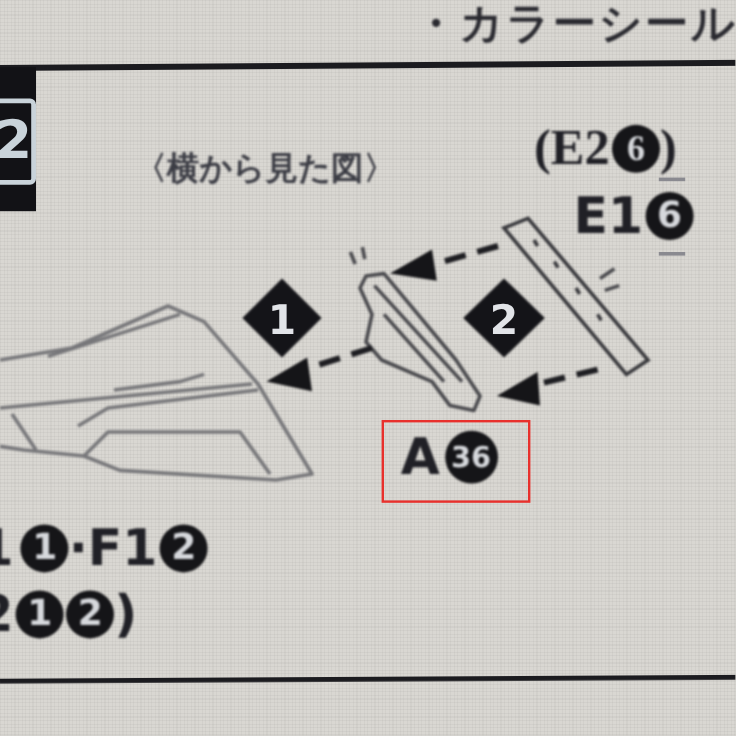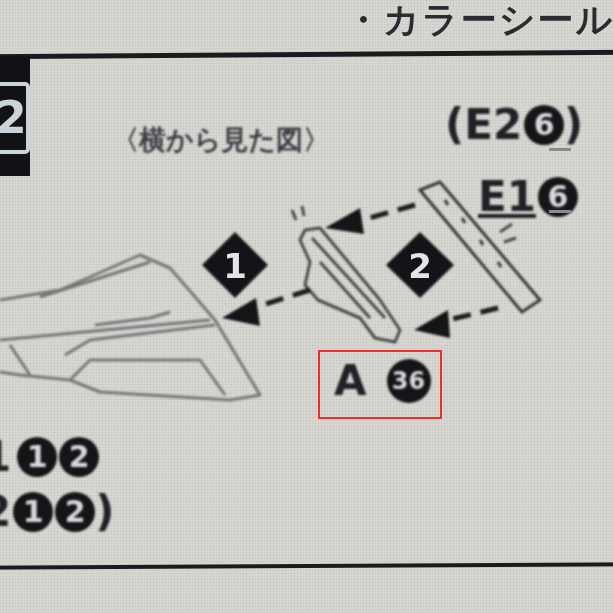--- a/index.html
+++ b/index.html
@@ -55,27 +55,27 @@
 <body>
 
 <div class="abs header-text">・カラーシール</div>
 <div class="abs rule" style="left:0; top:52px; width:613px; transform:rotate(-0.4deg);"></div>
 
 <div class="abs step-block"></div>
 <div class="abs step-num">2</div>
 
 <div class="abs caption">〈横から見た図〉</div>
 
-<div class="abs part-label" style="left:445px; top:100px;">
+<div class="abs part-label" style="left:445px; top:100px;font-family:Liberation Serif, serif;">
   <span>(E2</span>
     <span class="circ">6</span>
     <span>)</span>
 </div>
 <div class="underline-mark" style="left:549px; top:148px; width:22px;"></div>
-<div class="abs part-label" style="left:478px; top:172px;text-decoration:underline;">
+<div class="abs part-label" style="left:478px; top:155px;">
   <span>E1</span>
     <span class="circ">6</span>
 </div>
 <div class="underline-mark" style="left:549px; top:210px; width:22px;"></div>
 
 <svg width="613" height="613" viewBox="0 0 613 613">
   <g style="filter: blur(0.8px);">
 
     <g fill="none" stroke="#77777a" stroke-width="3" stroke-linejoin="round">
       <path d="M0,300 L60,290 L140,255 L170,268 L215,320 L260,395 L230,400 L100,392 L70,380 L20,375 L0,372"></path>
@@ -123,26 +123,27 @@
       <polygon points="420,232 454,265 420,298 386,265" fill="#141418"></polygon>
     </g>
   </g>
   <text x="235" y="278" font-family="DejaVu Sans, sans-serif" font-size="34" font-weight="bold" fill="#e2e4e8" text-anchor="middle">1</text>
   <text x="420" y="278" font-family="DejaVu Sans, sans-serif" font-size="34" font-weight="bold" fill="#e2e4e8" text-anchor="middle">2</text>
 </svg>
 
 <div class="abs highlight-box"></div>
 <div class="abs part-label a-label">
   <span>A</span>
-    <span class="circ" style="width:44px;height:44px;font-size:24px;margin-left:20px;">36</span>
+    <span class="circ" style="width:44px;height:44px;font-size:24px;margin-left:4px;">36</span>
 </div>
 
 <div class="abs part-label bottom-line1">
   <span style="margin-right:4px;">1</span>
     <span class="circ">1</span>
+    <span>·F1</span>
     <span class="circ">2</span>
 </div>
 <div class="abs part-label bottom-line2">
   <span>2</span>
     <span class="circ">1</span>
     <span class="circ">2</span>
     <span>)</span>
 </div>
 
 <div class="abs rule" style="left:0; top:564px; width:613px; height:4px; transform:rotate(-0.3deg);"></div>

